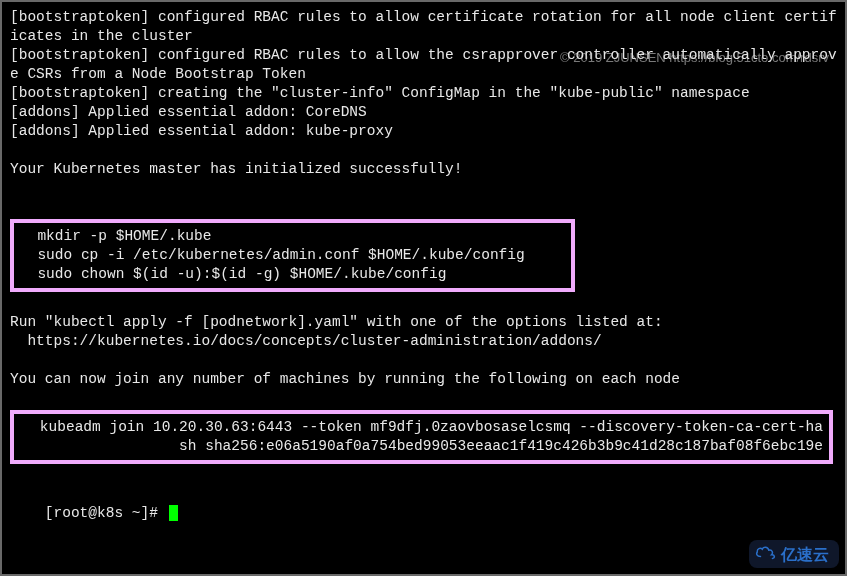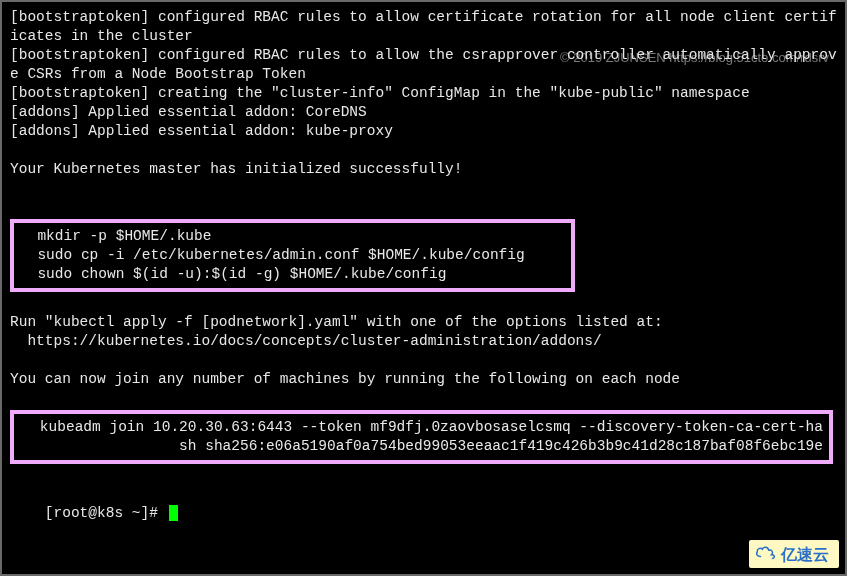--- a/index.html
+++ b/index.html
@@ -45,27 +45,27 @@
     width: 9px;
     height: 16px;
     background: #00ff00;
     vertical-align: text-bottom;
     margin-left: 2px;
   }
   .logo-badge {
     position: absolute;
     bottom: 6px;
     right: 6px;
-    background: #fef9c3;
+    background: #0f172a;
     color: #2a6fc9;
     font-family: "Microsoft YaHei", Arial, sans-serif;
     font-size: 16px;
     font-weight: bold;
     padding: 4px 10px 4px 6px;
-    border-radius: 2px;
+    border-radius: 8px;
     display: flex;
     align-items: center;
     gap: 4px;
     z-index: 6;
   }
   .logo-badge svg { width: 22px; height: 16px; }
 </style>
 </head>
 <body>
 

